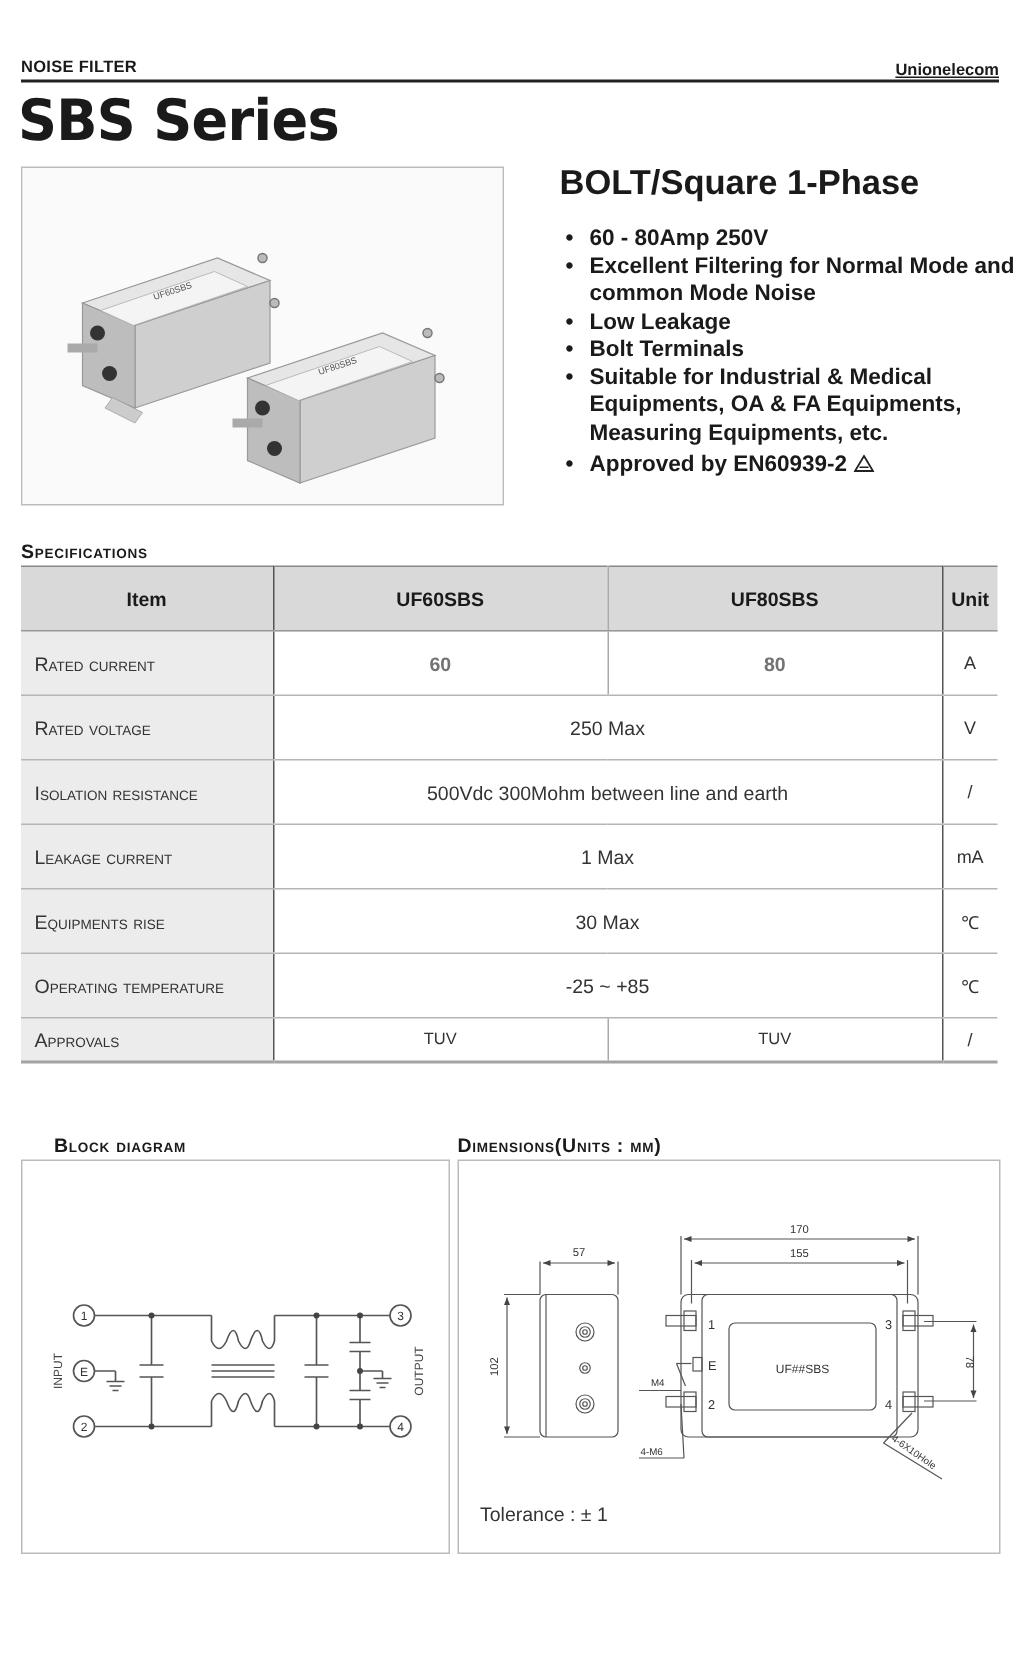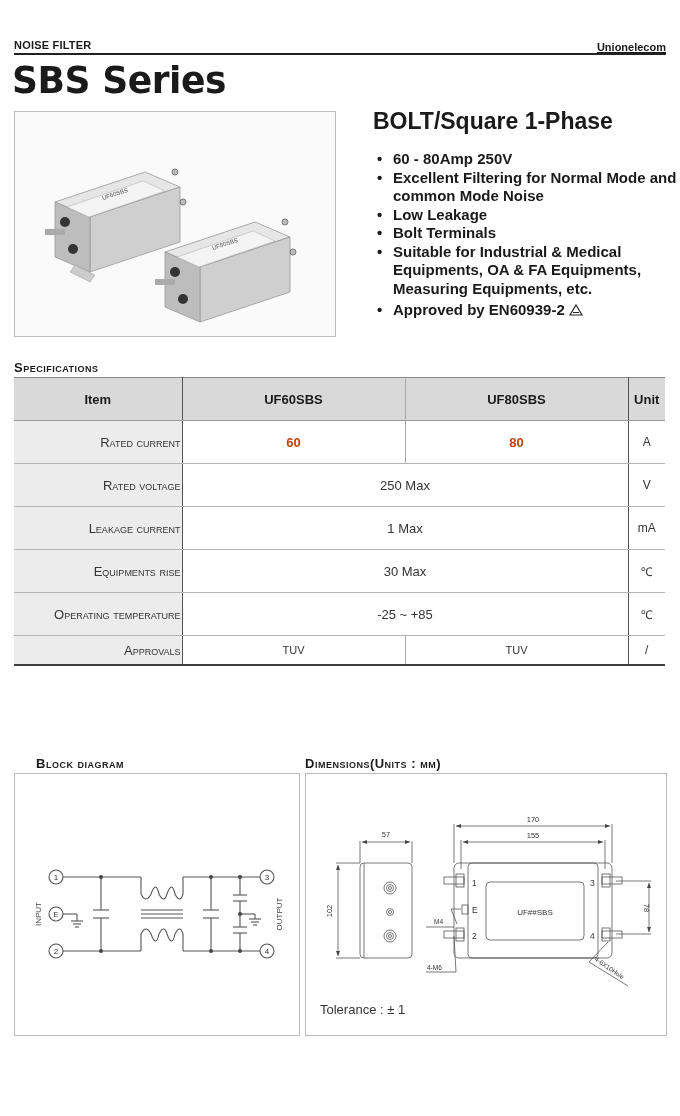--- a/index.html
+++ b/index.html
@@ -23,26 +23,26 @@
   .feat-list li.last { margin-top: 3px; }
   .warn-icon { display: inline-block; width: 14px; height: 12px; vertical-align: -1px; margin-left: 4px; }
 
   
   .section-h { font-size: 11px; font-weight: bold; font-variant: small-caps; letter-spacing: 0.5px; font-size: 13px; }
 
   
   .spec-table { left: 14px; top: 377px; width: 651px; border-collapse: collapse; font-size: 13px; }
   .spec-table th { background: #d9d9d9; height: 40px; font-weight: bold; font-size: 13px; border-bottom: 1px solid #999; margin-left: 24px; }
   .spec-table td { height: 40px; border-bottom: 1px solid #b5b5b5; text-align: center; color: #333; }
-  .spec-table td.item { background: #ececec; text-align: right; padding-left: 24px; font-variant: small-caps; font-size: 13px; color: #333; }
+  .spec-table td.item { background: #ececec; text-align: left; padding-left: 9px; font-variant: small-caps; font-size: 13px; color: #333; }
   .spec-table th.item-h { background: #d9d9d9; }
   .spec-table .vline { border-left: 1px solid #555; }
   .spec-table .vline-light { border-left: 1px solid #aaa; }
-  .spec-table tr.short td { height: 26px; border-bottom: 2px solid #404040; }
-  .spec-table td.bold { font-weight: bold; color: #c2410c; }
+  .spec-table tr.short td { height: 26px; border-bottom: 2px solid #a3a3a3; }
+  .spec-table td.bold { font-weight: bold; color: #737373; }
   .spec-table td.unit { font-size: 12px; }
   .spec-table thead tr { border-top: 1px solid #888; }
 
   
   .diag-box { border: 1px solid #bbb; background: #fff; }
   svg text { font-family: "Liberation Sans", sans-serif; }
 </style>
 </head>
 <body>
 
@@ -117,20 +117,25 @@
     <tr>
       <td class="item">Rated current</td>
       <td class="vline bold">60</td>
       <td class="vline-light bold">80</td>
       <td class="vline unit">A</td>
     </tr>
     <tr>
       <td class="item">Rated voltage</td>
       <td class="vline" colspan="2">250 Max</td>
       <td class="vline unit">V</td>
+    </tr>
+    <tr>
+      <td class="item">Isolation resistance</td>
+      <td class="vline" colspan="2">500Vdc 300Mohm between line and earth</td>
+      <td class="vline unit">/</td>
     </tr>
     <tr>
       <td class="item">Leakage current</td>
       <td class="vline" colspan="2">1 Max</td>
       <td class="vline unit">mA</td>
     </tr>
     <tr>
       <td class="item">Equipments rise</td>
       <td class="vline" colspan="2">30 Max</td>
       <td class="vline unit">℃</td>

